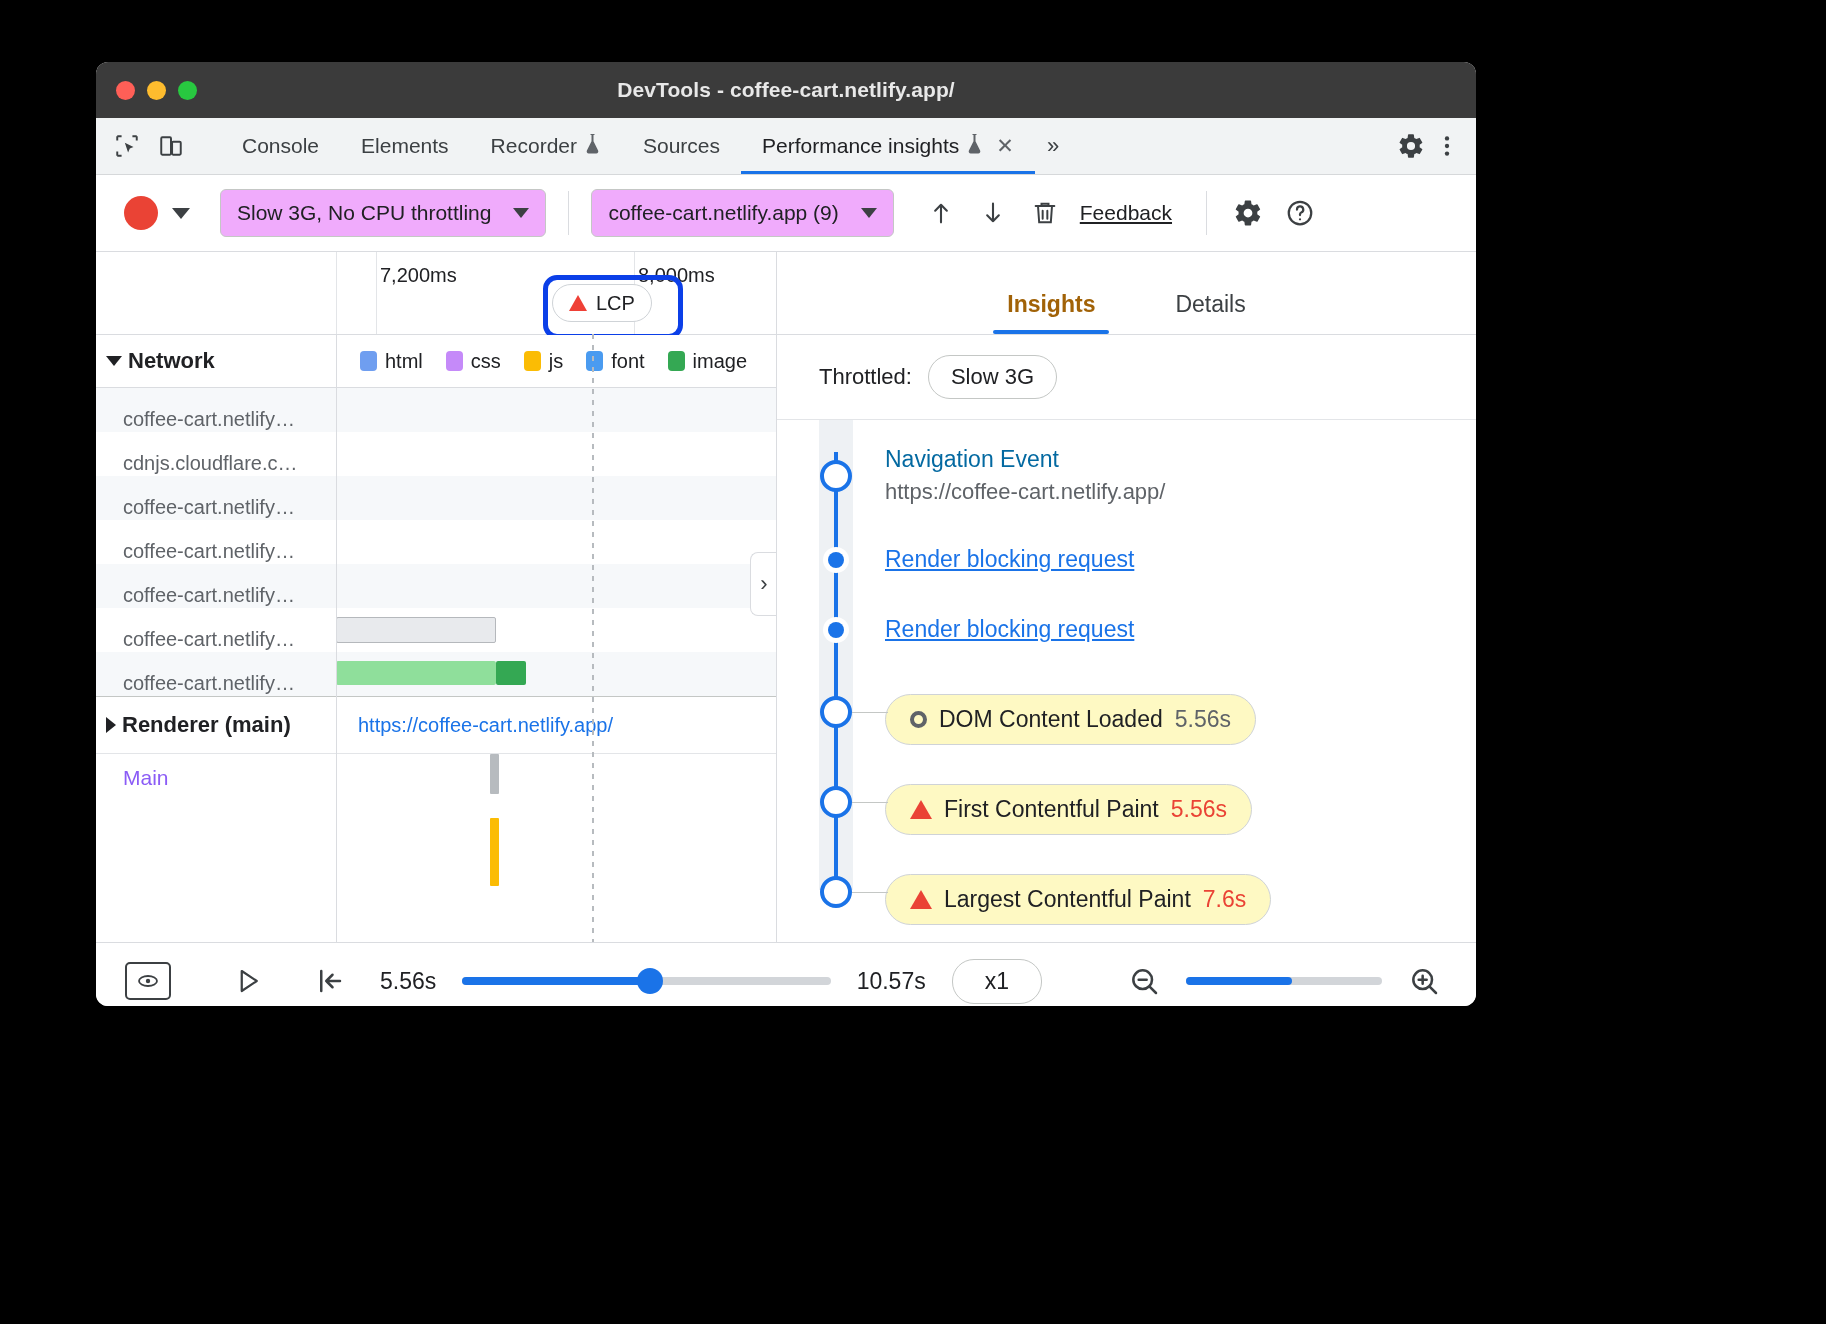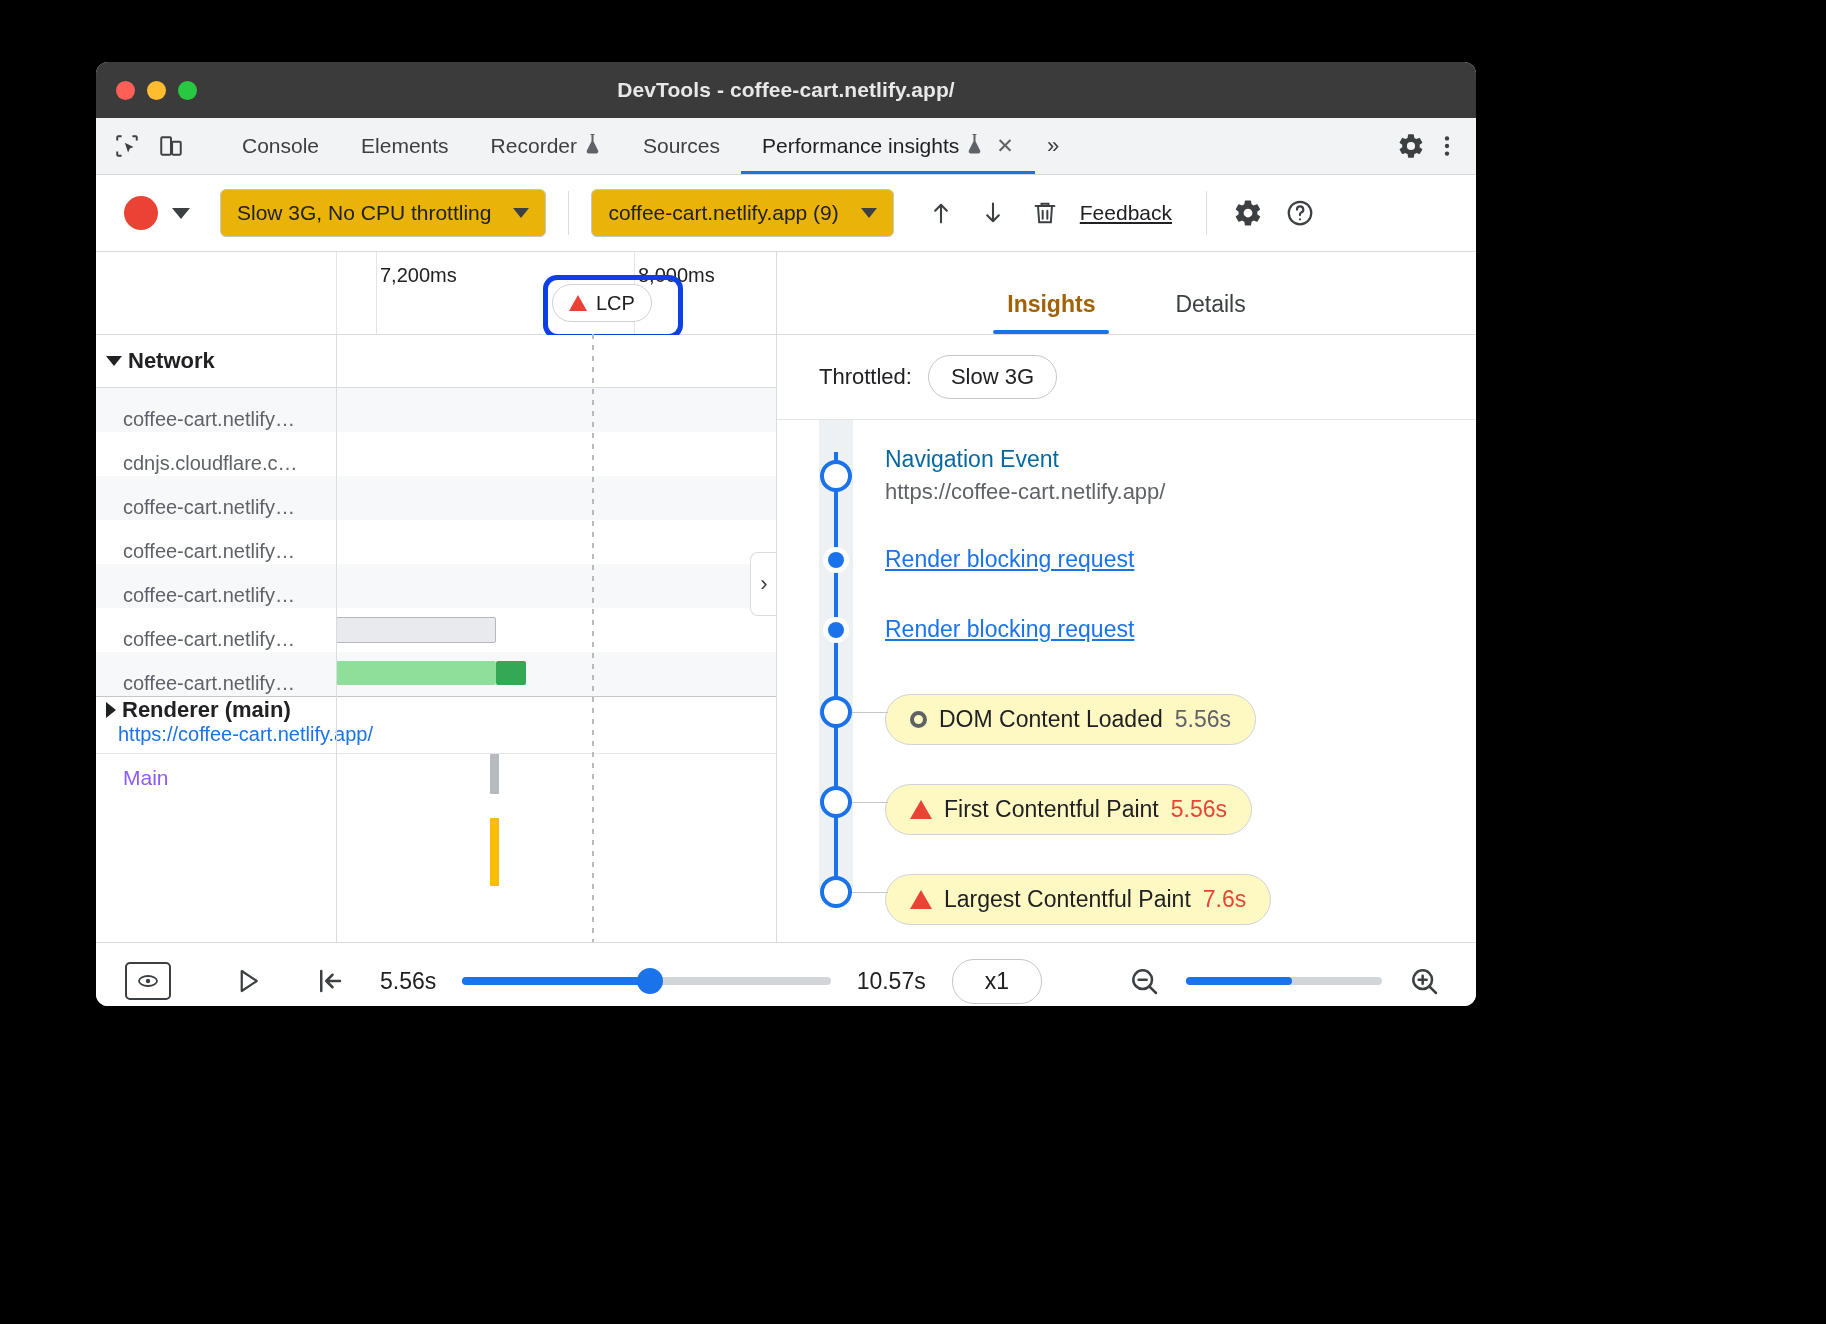--- a/index.html
+++ b/index.html
@@ -52,21 +52,21 @@
   .chev{font-size:22px;color:#3c4043;padding:0 12px;display:flex;align-items:center;cursor:pointer;}
   
   .toolbar{
     height:76px;background:#fff;display:flex;align-items:center;
     border-bottom:1px solid #dadce0;padding-left:28px;gap:14px;
   }
   .rec-dot{width:34px;height:34px;border-radius:50%;background:#ea4335;cursor:pointer;}
   .caret{width:0;height:0;border-left:9px solid transparent;border-right:9px solid transparent;border-top:11px solid #3c4043;cursor:pointer;}
   .select{
     height:46px;border:1px solid #c4c7c5;border-radius:6px;display:flex;align-items:center;
-    padding:0 16px;gap:22px;font-size:21px;color:#202124;background:#eab308;cursor:pointer;white-space:nowrap;justify-content:flex-end;
+    padding:0 16px;gap:22px;font-size:21px;color:#202124;background:#f0abfc;cursor:pointer;white-space:nowrap;justify-content:flex-end;
   }
   .select .sc{width:0;height:0;border-left:8px solid transparent;border-right:8px solid transparent;border-top:10px solid #3c4043;}
   .tb-sep{width:1px;height:44px;background:#dadce0;margin:0 8px;}
   .tb-icon{width:38px;height:38px;display:flex;align-items:center;justify-content:center;color:#3c4043;cursor:pointer;}
   .feedback{font-size:21px;color:#202124;text-decoration:underline;cursor:pointer;margin-left:2px;}
   
   .body{display:flex;height:690px;position:relative;}
   .left{width:680px;position:relative;border-right:1px solid #dadce0;background:#fff;overflow:hidden;}
   .right{flex:1;position:relative;background:#fff;overflow:hidden;}
   
@@ -106,21 +106,21 @@
   }
   .row .lane{flex:1;position:relative;height:100%;}
   .divider-v{position:absolute;left:240px;top:0;bottom:0;width:1px;background:#dadce0;z-index:3;}
   .lcp-line{position:absolute;left:496px;top:0;bottom:0;width:2px;
     background:repeating-linear-gradient(to bottom,#b7bbbf 0 5px,transparent 5px 11px);z-index:2;}
   .bar{position:absolute;top:9px;height:24px;border-radius:2px;}
   .bar.gray{background:#e8eaed;border:1px solid #b5b8bc;}
   .bar.green-light{background:#8fdf9b;}
   .bar.green-dark{background:#34a853;}
   .renderer-head{
-    height:56px;display:flex;border-top:1px solid #c4c7c5;border-bottom:1px solid #e3e5e8;background:#fff;position:relative;flex-direction:column;
+    height:56px;display:flex;align-items:center;border-top:1px solid #c4c7c5;border-bottom:1px solid #e3e5e8;background:#fff;position:relative;
   }
   .renderer-url{padding-left:22px;font-size:20px;color:#1a73e8;}
   .main-row{height:140px;display:flex;position:relative;background:#fff;}
   .main-row .label{width:240px;padding-left:27px;padding-top:12px;font-size:21px;color:#8b5cf6;box-sizing:border-box;}
   .mainbar{position:absolute;width:9px;border-radius:1px;}
   
   .handle{
     position:absolute;right:-1px;top:300px;width:26px;height:62px;
     background:#fff;border:1px solid #dadce0;border-right:none;border-radius:8px 0 0 8px;
     display:flex;align-items:center;justify-content:center;font-size:22px;color:#3c4043;cursor:pointer;z-index:9;
@@ -317,20 +317,42 @@
           <span>LCP</span>
         </div>
         <div class="lcp-highlight"></div>
       </div>
 
       <div class="track-head">
         <div class="group-name">
           <span class="arrow-d"></span>
           <span>Network</span>
         </div>
+        <div class="legend">
+          <span class="chip">
+            <span class="sw" style="background:#6f9ef0"></span>
+            <span>html</span>
+          </span>
+          <span class="chip">
+            <span class="sw" style="background:#c58af9"></span>
+            <span>css</span>
+          </span>
+          <span class="chip">
+            <span class="sw" style="background:#fbbc04"></span>
+            <span>js</span>
+          </span>
+          <span class="chip">
+            <span class="sw" style="background:#4a9bf0"></span>
+            <span>font</span>
+          </span>
+          <span class="chip">
+            <span class="sw" style="background:#34a853"></span>
+            <span>image</span>
+          </span>
+        </div>
       </div>
 
       <div class="rows">
         <div class="row alt">
           <div class="label">coffee-cart.netlify…</div>
           <div class="lane"></div>
         </div>
         <div class="row">
           <div class="label">cdnjs.cloudflare.c…</div>
           <div class="lane"></div>

